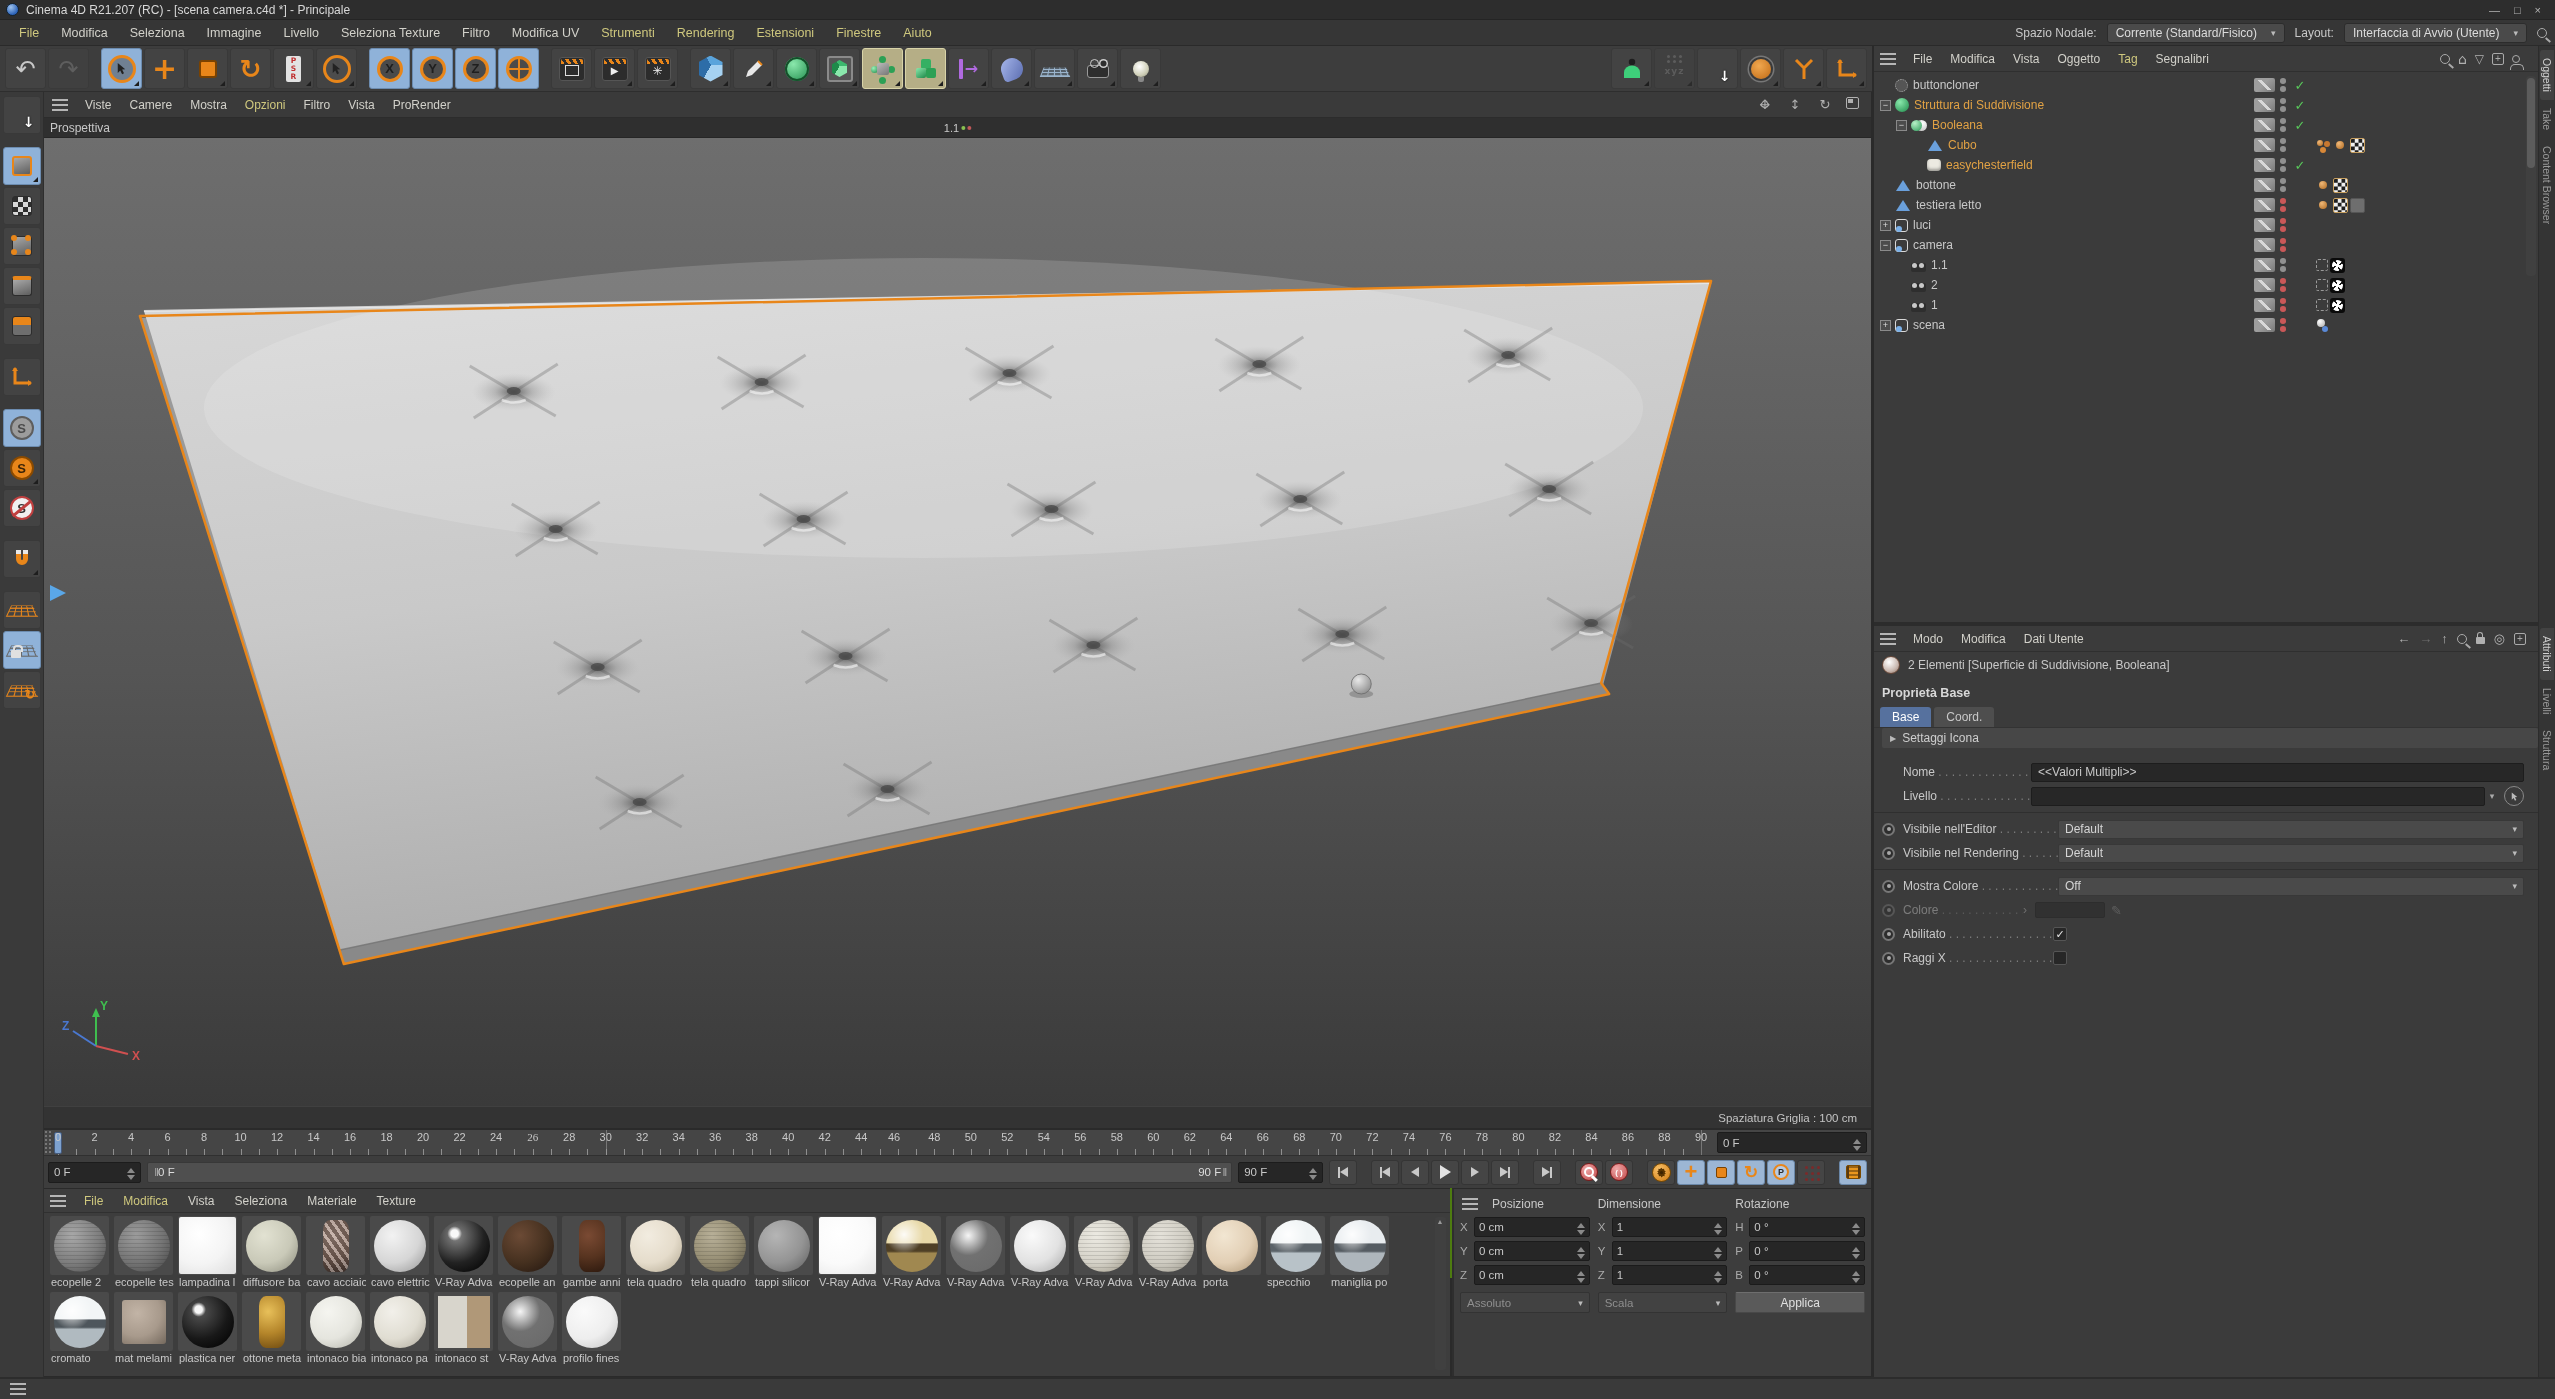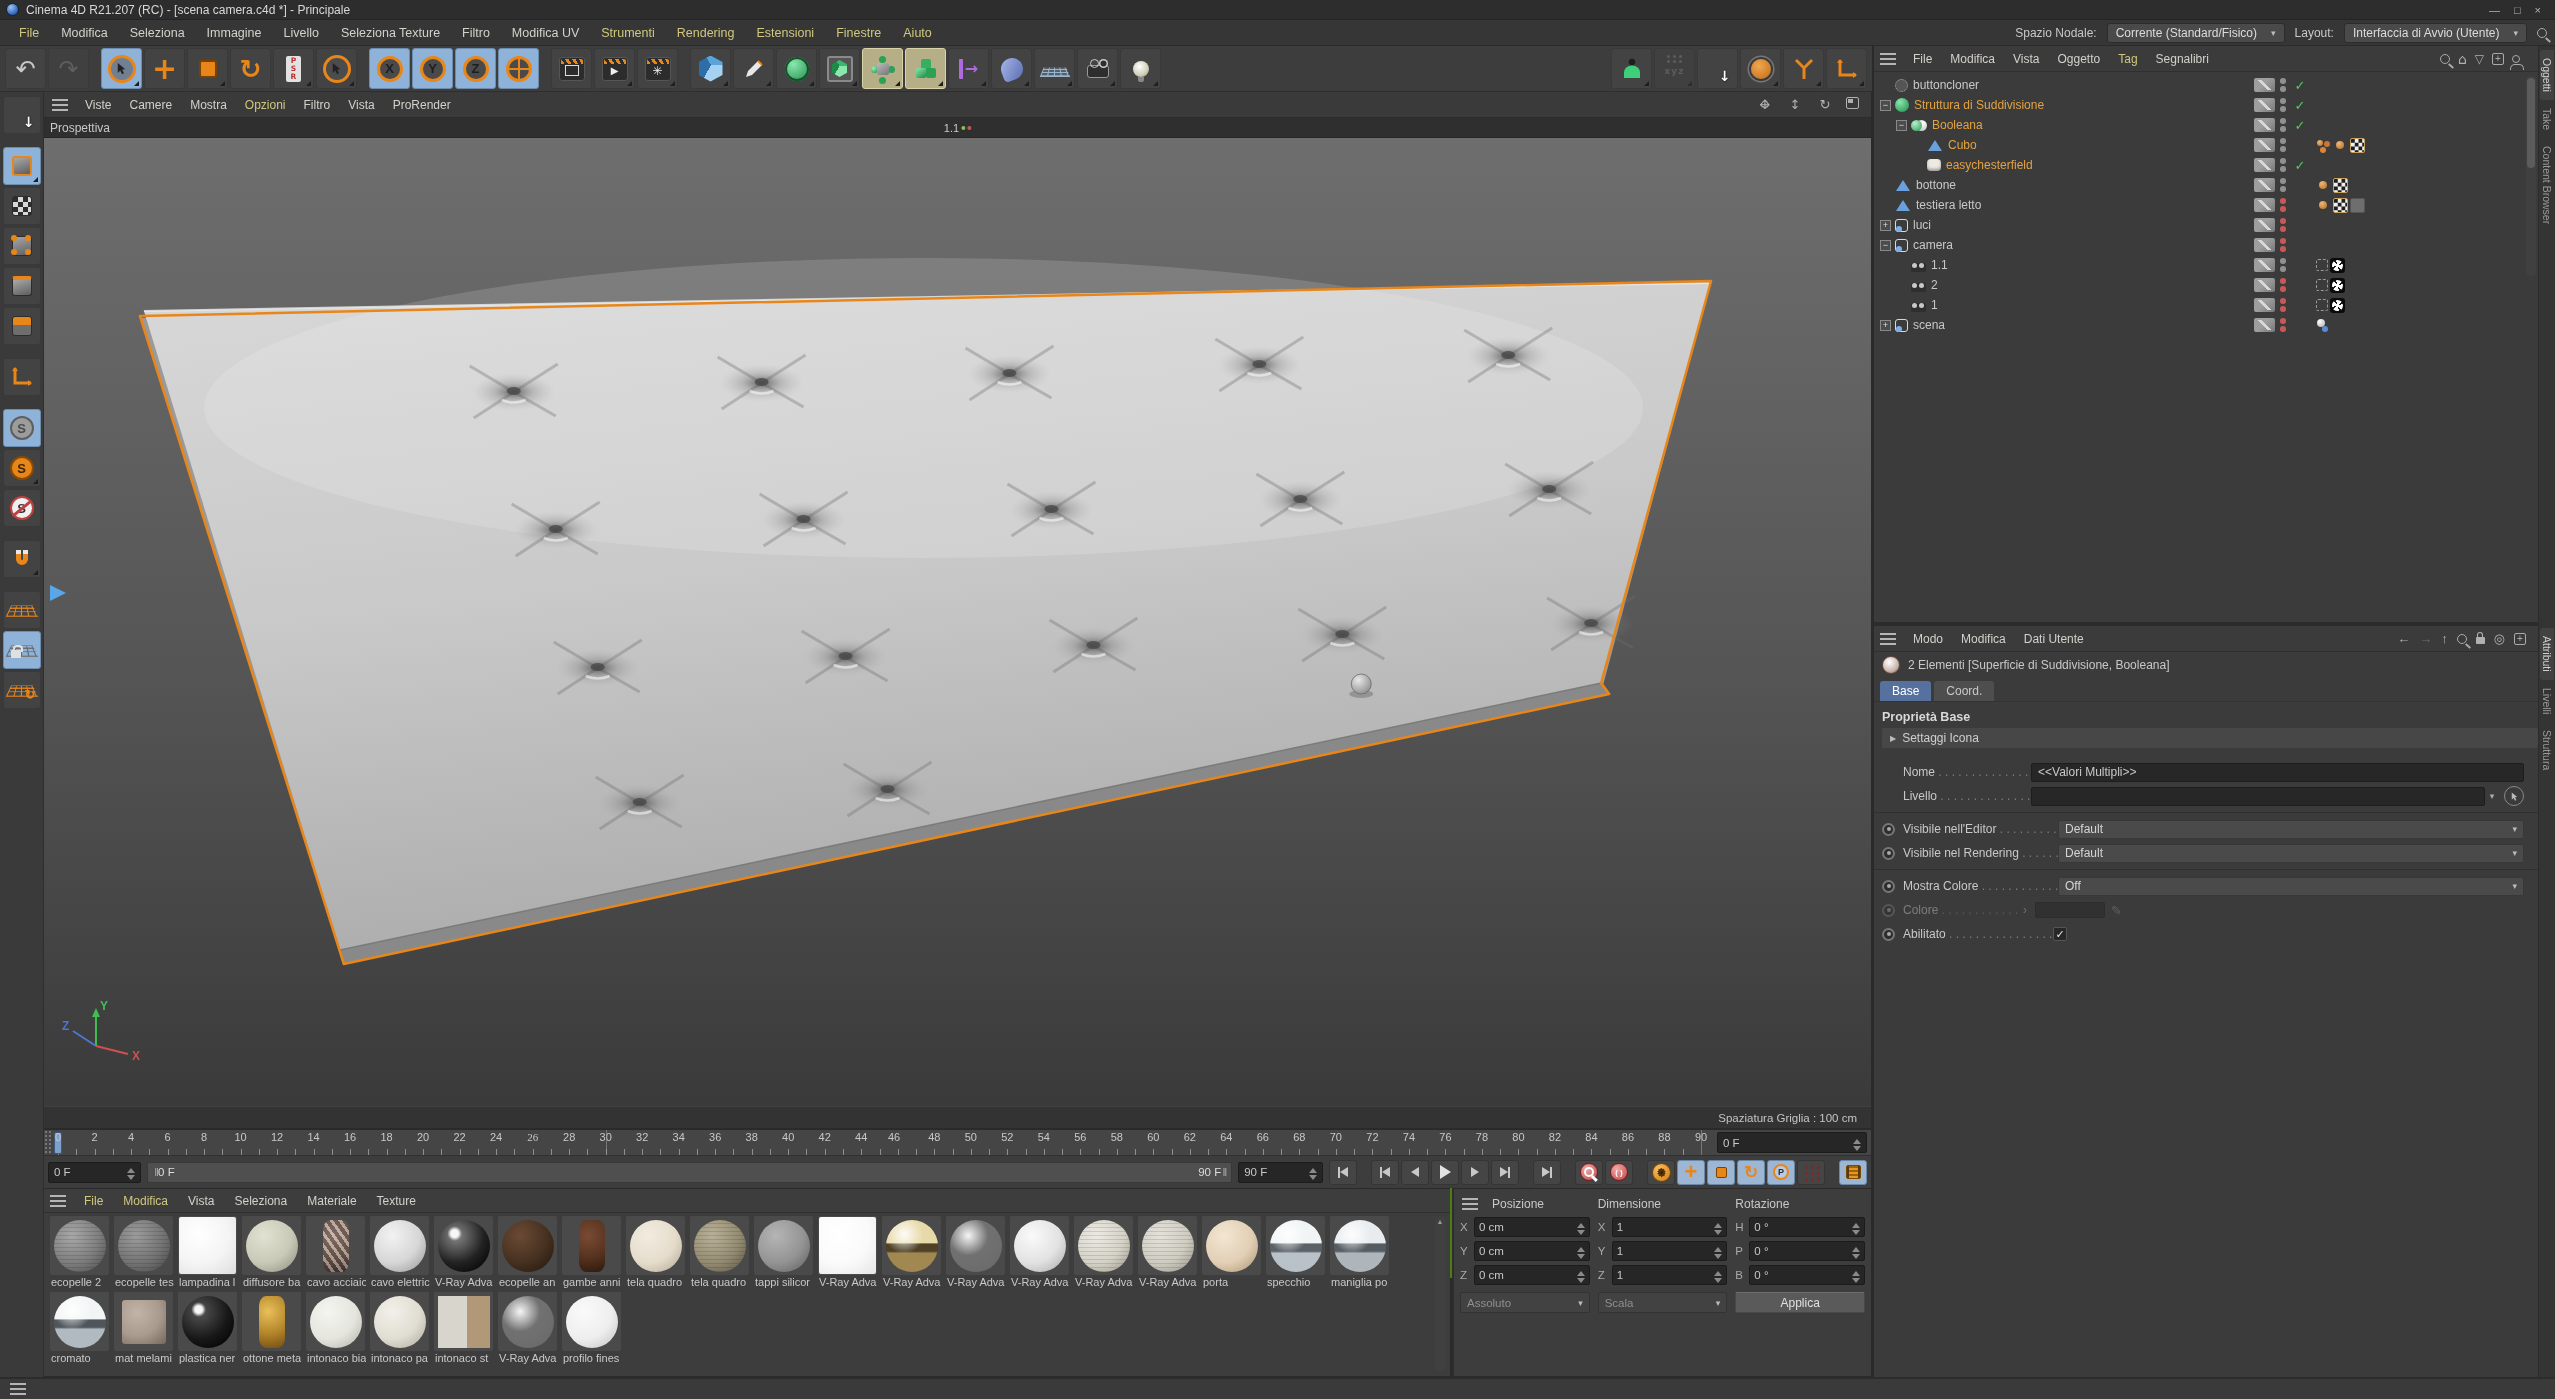--- a/index.html
+++ b/index.html
@@ -1326,25 +1326,25 @@
           <span class="mgl"></span>
           <span class="locki"></span>
           <span>◎</span>
           <span class="plusbox">+</span>
         </span>
       </div>
       <div id="amheader">
         <span id="amoicon"></span>
         <span>2 Elementi [Superficie di Suddivisione, Booleana]</span>
       </div>
+      <div id="amsection">Proprietà Base</div>
       <div id="amtabs">
           <span class="atab active">Base</span>
           <span class="atab">Coord.</span>
         </div>
-      <div id="amsection">Proprietà Base</div>
       <div id="amgroup">Settaggi Icona</div>
 
       <div class="am-row">
         <span class="radiospace"></span>
         <span class="albl wide"><span>Nome</span></span>
         <span class="afield">
             <span>&lt;&lt;Valori Multipli&gt;&gt;</span>
           </span>
       </div>
       <div class="am-row">
@@ -1390,20 +1390,25 @@
         <span class="radio"></span>
         <span class="albl" style="width:120px"><span>Colore</span></span>
         <span style="color:#aaa;margin-right:8px">›</span>
         <span class="afield" style="flex:none;width:70px;height:16px"></span>
         <span class="eyed">✎</span>
       </div>
       <div class="am-row">
         <span class="radio"></span>
         <span class="albl" style="width:150px"><span>Abilitato</span></span>
         <span class="achk" id="chk-abilitato">✓</span>
+      </div>
+      <div class="am-row">
+        <span class="radio"></span>
+        <span class="albl" style="width:150px"><span>Raggi X</span></span>
+        <span class="achk" id="chk-raggix"></span>
       </div>
     </div>
     <div id="sidetabs">
       <div id="vt-top">
           <span class="vtab active">Oggetti</span>
           <span class="vtab">Take</span>
           <span class="vtab">Content Browser</span>
         </div>
       <div id="vt-bot">
           <span class="vtab active">Attributi</span>

